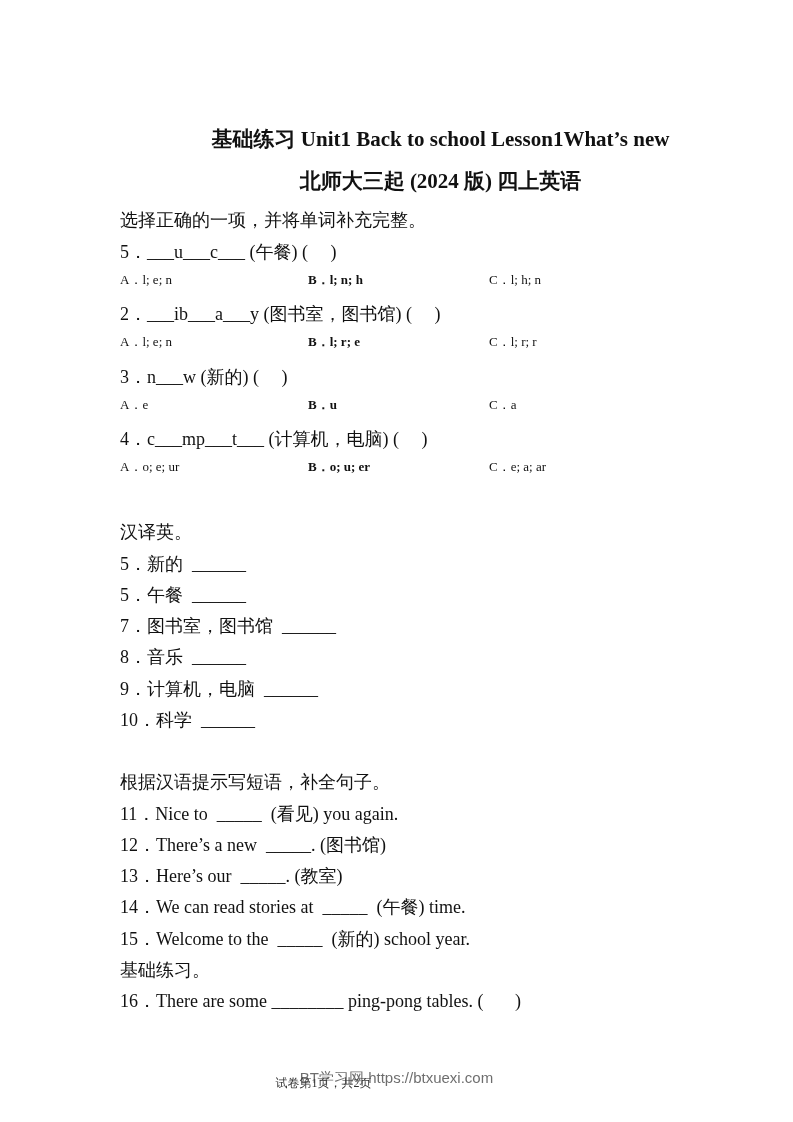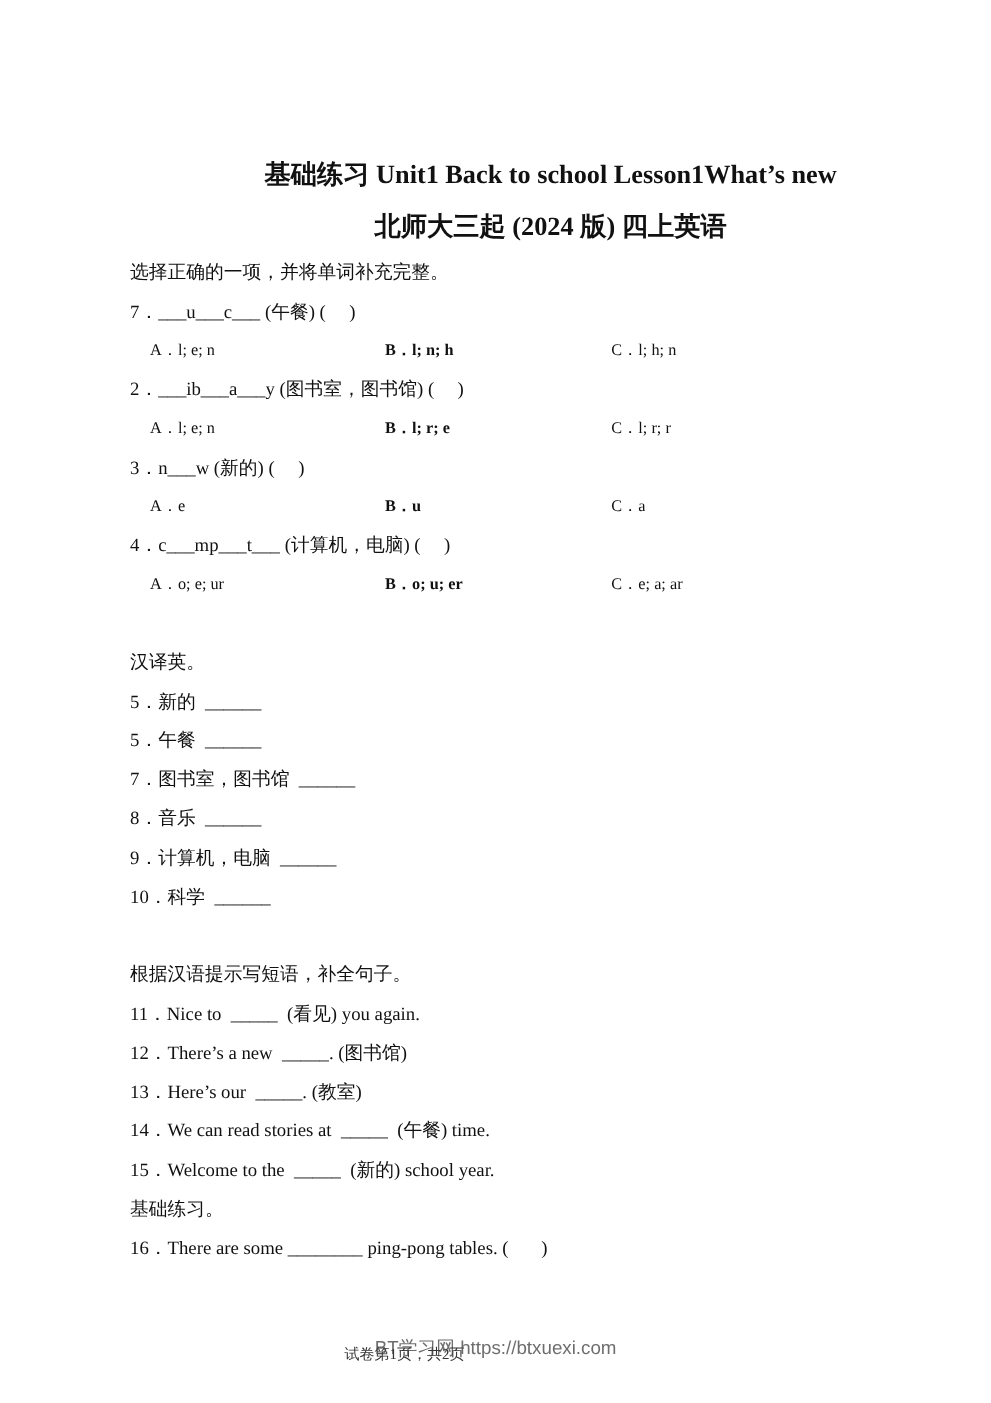--- a/index.html
+++ b/index.html
@@ -2,39 +2,39 @@
 <html><head>
 <meta charset="utf-8">
 <style>
   html, body { margin: 0; padding: 0; background: #ffffff; }
   body { width: 793px; height: 1122px; position: relative; overflow: hidden;
          font-family: "Liberation Serif", "DejaVu Serif", serif; color: #111; }
   .title { position: absolute; left: 0; width: 793px; text-align: center;
            font-weight: bold; font-size: 21px; padding-left: 44px; }
   .t1 { top: 125px; }
   .t2 { top: 167px; }
-  .line { position: absolute; left: 104px; font-size: 15px; white-space: pre; }
+  .line { position: absolute; left: 120px; font-size: 18px; white-space: pre; }
   .opt { position: absolute; font-size: 13px; white-space: pre; }
   .oa { left: 120px; font-family: Liberation Serif, serif; } .ob { left: 308px; font-weight: bold; } .oc { left: 489px; }
   .footer { position: absolute; top: 1075px; left: 0; width: 647px; text-align: center;
             font-size: 12px; color: #333; }
   .watermark { position: absolute; top: 1069px; left: 0; width: 793px; text-align: center;
                font-family: Liberation Sans, sans-serif; font-size: 15px; color: rgba(60,60,60,0.75); }
   .brand { position: absolute; top: 1106px; font-family: "DejaVu Sans", sans-serif;
            font-size: 10px; color: #c8c8d4; margin-top: 40px; }
 </style>
 </head>
 <body>
 
 <div class="title t1">基础练习  Unit1 Back to school Lesson1What’s new</div>
 <div class="title t2">北师大三起  (2024 版)  四上英语</div>
 
 <div class="line" style="top:208px">选择正确的一项，并将单词补充完整。</div>
 
-<div class="line" style="top:240px">7．___u___c___ (午餐) (     )</div>
+<div class="line" style="top:240px">5．___u___c___ (午餐) (     )</div>
 <div class="opt oa" style="top:271px">A．l; e; n</div>
 <div class="opt ob" style="top:271px">B．l; n; h</div>
 <div class="opt oc" style="top:271px">C．l; h; n</div>
 
 <div class="line" style="top:302px">2．___ib___a___y (图书室，图书馆) (     )</div>
 <div class="opt oa" style="top:333px">A．l; e; n</div>
 <div class="opt ob" style="top:333px">B．l; r; e</div>
 <div class="opt oc" style="top:333px">C．l; r; r</div>
 
 <div class="line" style="top:365px">3．n___w (新的) (     )</div>

